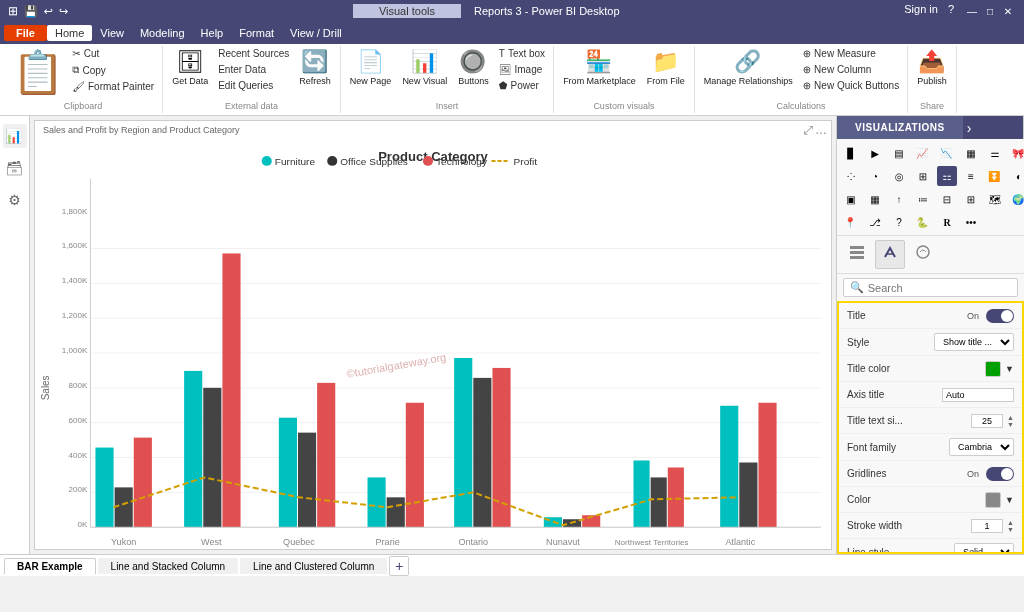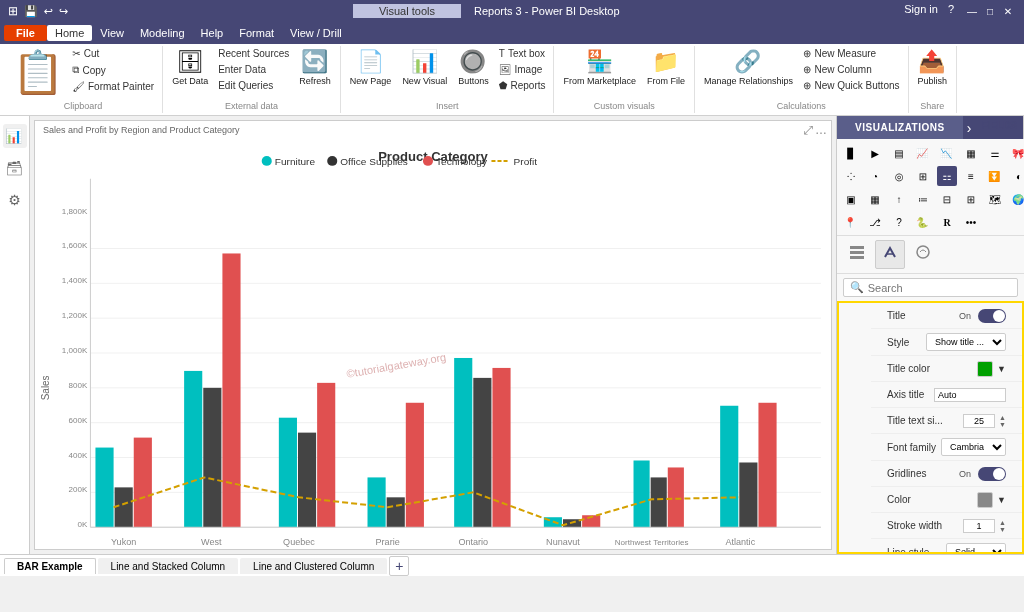--- a/index.html
+++ b/index.html
@@ -142,24 +142,23 @@
 
     
     .format-options {
       flex: 1;
       overflow-y: auto;
       border: 2px solid #ffd700;
     }
     .format-row {
       display: flex;
       align-items: center;
-      padding: 4px 16px;
+      padding: 4px 8px;
       border-bottom: 1px solid #eee;
       min-height: 26px;
-      margin-left: 32px;
     }
     .format-label {
       font-size: 10px;
       color: #333;
       flex: 1;
     }
     .format-value {
       font-size: 10px;
       color: #333;
       display: flex;
@@ -422,21 +421,21 @@
           <div class="r-btn-sm">
               <span>T</span> 
               <span>Text box</span>
             </div>
           <div class="r-btn-sm">
               <span>🖼</span> 
               <span>Image</span>
             </div>
           <div class="r-btn-sm">
               <span>⬟</span> 
-              <span>Reports</span>
+              <span>Power</span>
             </div>
         </div>
       </div>
       <div class="r-group-name">Insert</div>
     </div>
 
     <div class="r-group">
       <div class="r-group-content">
         <div class="r-btn">
           <span class="bi">🏪</span>

